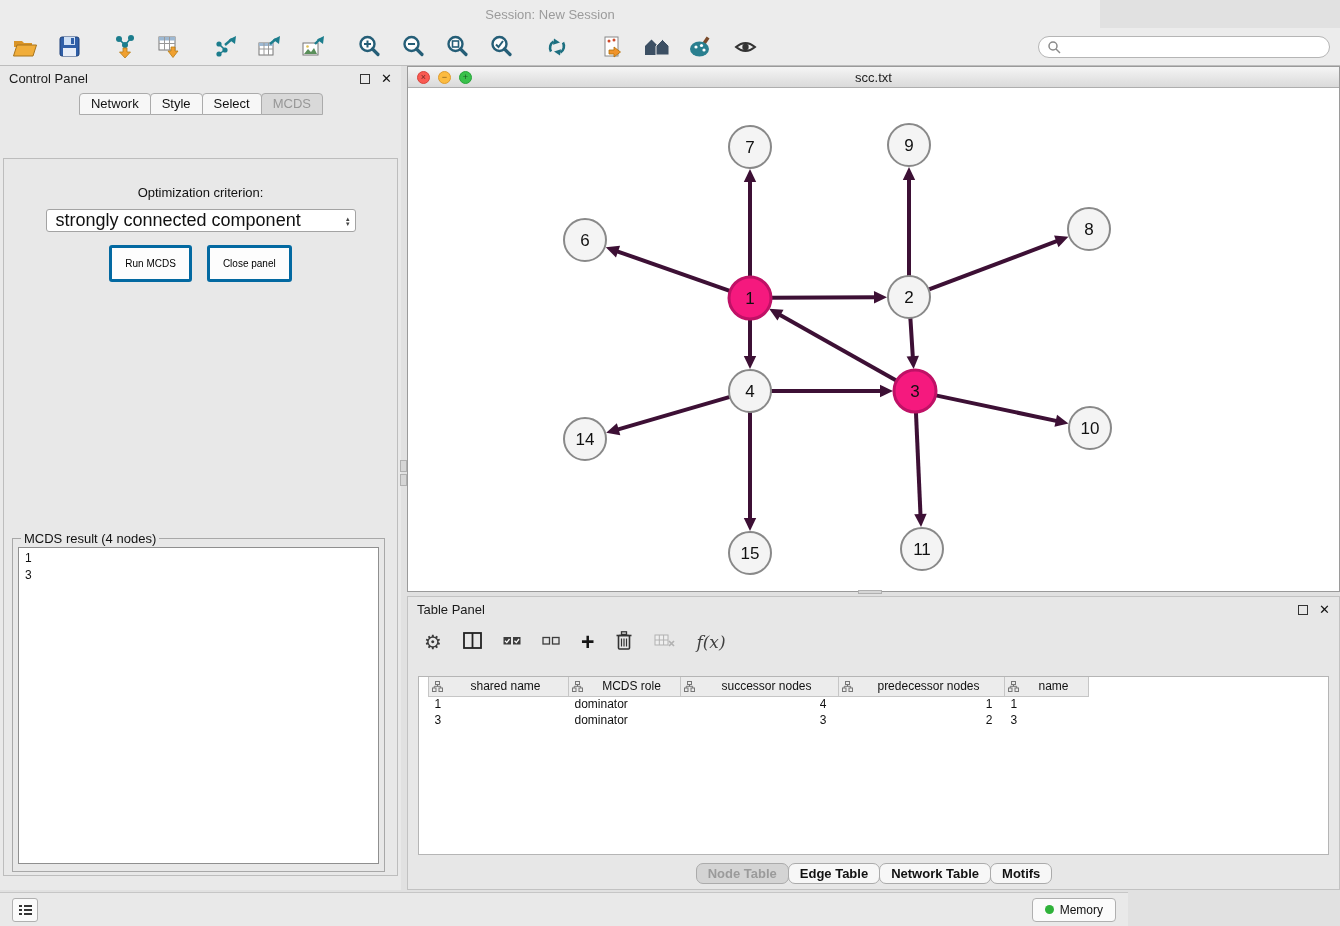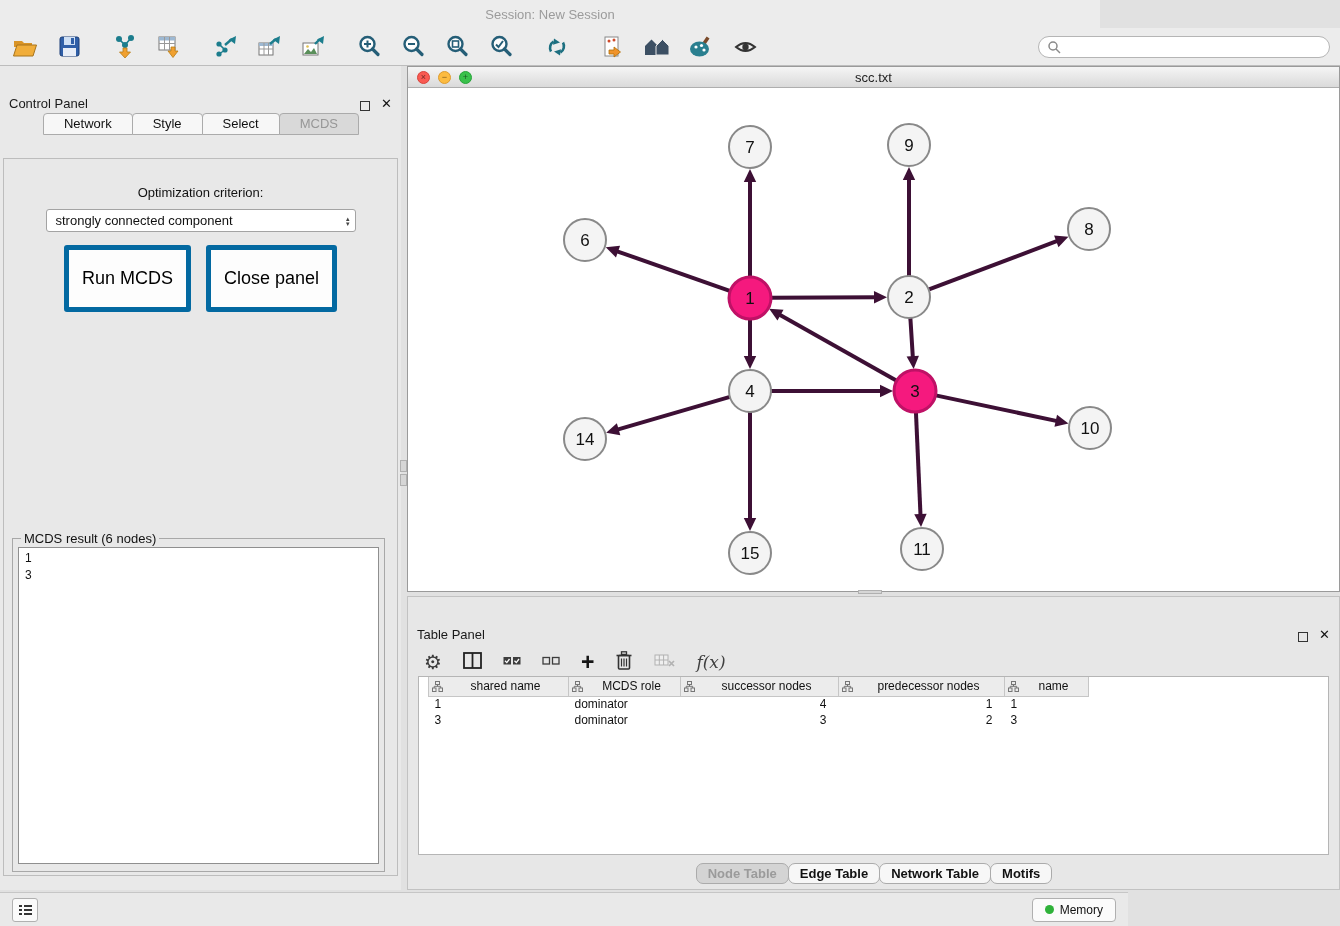--- a/index.html
+++ b/index.html
@@ -13,39 +13,39 @@
 
 .toolbar { position:absolute; left:0; top:28px; width:1340px; height:38px; background:#ececec;
   border-bottom:1px solid #bdbdbd; display:flex; align-items:center; padding:0 10px; }
 .tgroup { display:flex; align-items:center; gap:14px; margin-right:26px; }
 .tbtn { width:30px; height:30px; display:flex; align-items:center; justify-content:center; cursor:pointer; }
 .search-box { margin-left:auto; width:292px; height:22px; background:#fff; border:1px solid #b5b5b5;
   border-radius:11px; display:flex; align-items:center; padding:0 8px; gap:5px; }
 .search-input { border:none; outline:none; flex:1; font-size:12px; background:transparent; font-family:inherit; }
 
 
-.panel-header { height:25px; display:flex; align-items:flex-end; padding:0 9px; font-size:13px; color:#1a1a1a;margin-top:20px; }
+.panel-header { height:25px; display:flex; align-items:center; padding:0 9px; font-size:13px; color:#1a1a1a; }
 .panel-header .sp { flex:1; }
 .wbox { width:10px; height:10px; border:1.5px solid #333; margin-right:11px; cursor:pointer; }
 .wclose { font-size:13px; font-weight:bold; color:#111; cursor:pointer; }
 
 
 .control-panel { position:absolute; left:0; top:66px; width:401px; height:824px; background:#e9e9e9; }
 .cp-tabs { display:flex; justify-content:center; height:22px; margin-top:2px; }
-.cp-tab { padding:2px 20px; border:1px solid #ababab; margin-right:-1px; background:#f7f7f7;
+.cp-tab { padding:2px 11px; border:1px solid #ababab; margin-right:-1px; background:#f7f7f7;
   border-radius:4px 4px 0 0; font-size:13px; cursor:pointer; }
 .cp-tab.active { background:#d9d9d9; color:#979797; }
 .cp-content { position:absolute; left:3px; right:3px; top:50px; bottom:14px; border:1px solid #bdbdbd; background:#e8e8e8;margin-top:42px; }
 .opt-label { text-align:center; margin-top:26px; }
 .dropdown { width:310px; height:23px; margin:9px auto 0; background:#fff; border:1px solid #a3a3a3;
   border-radius:3px; display:flex; align-items:center; padding:0 5px 0 9px; cursor:pointer; }
-.dropdown .dd-label { flex:1; font-size:13px; }
+.dropdown .dd-label { flex:1; font-size:18px; }
 .dd-arrows { display:flex; flex-direction:column; font-size:7px; line-height:5px; color:#444; }
 .btn-row { display:flex; justify-content:center; gap:15px; margin-top:13px; }
-.pbtn { background:#fdfdfd; border:5px solid #0369a1; border-radius:3px; padding:18px 13px; font-size:18px; cursor:pointer; }
+.pbtn { background:#fdfdfd; border:3px solid #0369a1; border-radius:3px; padding:10px 13px; font-size:10px; cursor:pointer; }
 .result-fieldset { position:absolute; left:8px; right:12px; top:372px; bottom:3px;
   border:1px solid #a8a8a8; padding:1px 5px 7px 5px; overflow:hidden; }
 .result-fieldset legend { font-size:13px; padding:0 3px; margin-left:3px; }
 .result-box { width:100%; height:100%; background:#fff; border:1px solid #8f8f8f; font-size:12px;
   line-height:17px; padding:2px 6px; white-space:pre-line; overflow:hidden; }
 
 
 .vsplit { position:absolute; left:400px; top:460px; width:7px; height:26px; display:flex; flex-direction:column; gap:2px; }
 .vsplit span { flex:1; background:#d6d6d6; border:1px solid #b0b0b0; }
 .hsplit { position:absolute; left:858px; top:590px; width:24px; height:4px; background:#d6d6d6; border:1px solid #b0b0b0; }
@@ -274,21 +274,21 @@
       <span class="dd-arrows">
         <span>▴</span>
           <span>▾</span>
       </span>
     </div>
     <div class="btn-row">
       <button class="pbtn">Run MCDS</button>
       <button class="pbtn">Close panel</button>
     </div>
     <fieldset class="result-fieldset">
-      <legend>MCDS result (6 nodes)</legend>
+      <legend>MCDS result (4 nodes)</legend>
       <div class="result-box">1
 3</div>
     </fieldset>
   </div>
 </div>
 
 <div class="vsplit">
     <span></span>
     <span></span>
   </div>

